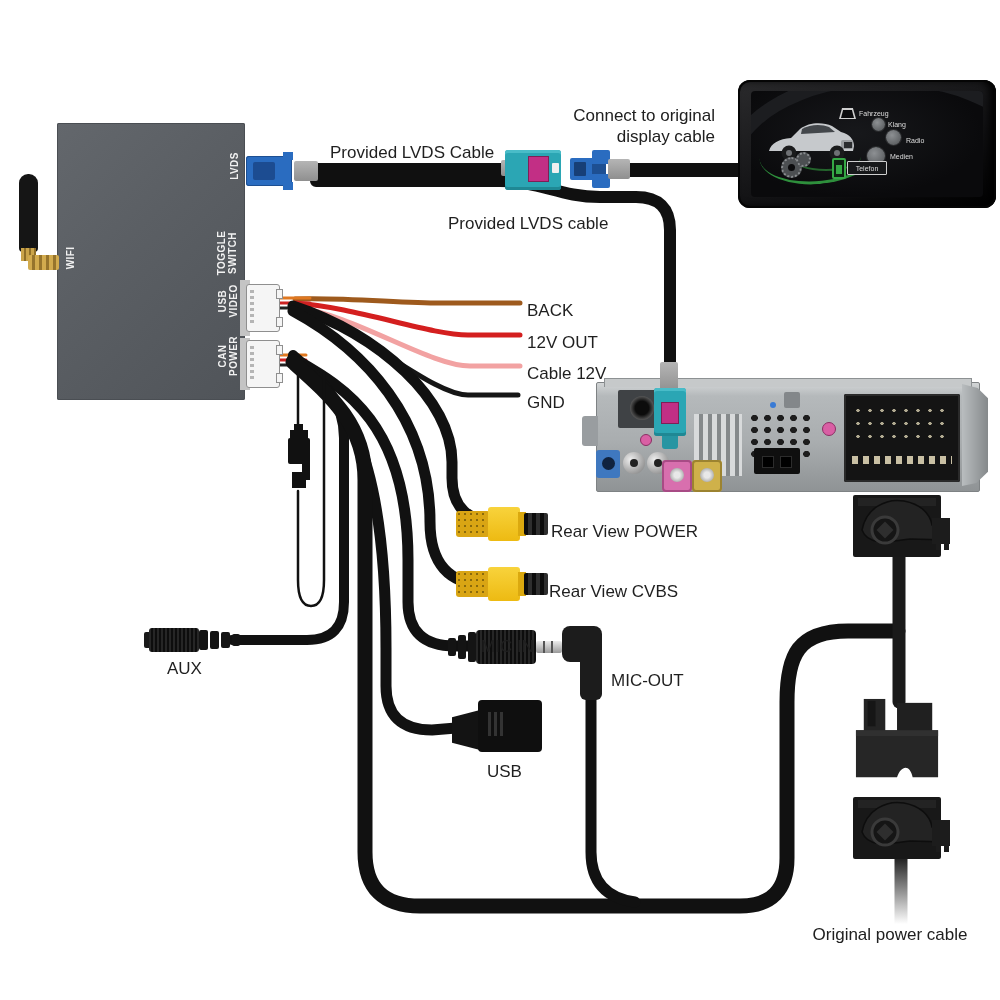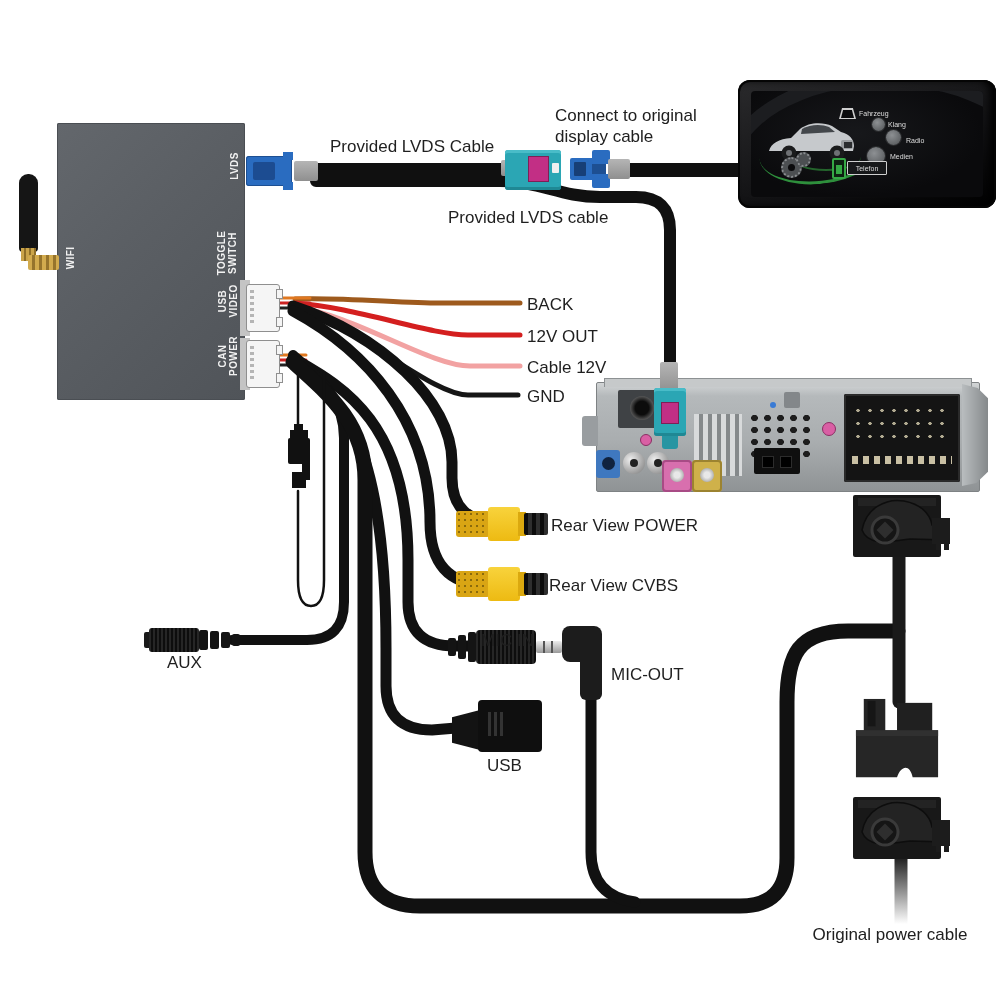--- a/index.html
+++ b/index.html
@@ -1,19 +1,19 @@
 <!DOCTYPE html>
 <html><head>
 <meta charset="utf-8">
 <style>
   html,body{margin:0;padding:0;background:#fff;}
   .stage{position:relative;width:1000px;height:1000px;background:#fff;overflow:hidden;
          font-family:"Liberation Sans",sans-serif;color:#202020;}
   .abs{position:absolute;}
-  .lbl{position:absolute;font-size:17px;color:#1f1f1f;white-space:nowrap;}
+  .lbl{position:absolute;font-size:17px;color:#1f1f1f;white-space:nowrap;margin-top:6px;}
   .vlabel{position:absolute;display:flex;align-items:center;justify-content:center;
           transform:rotate(-90deg);color:#f1f1f1;font-size:10px;font-weight:700;
           line-height:11px;text-align:center;letter-spacing:.4px;}
   
   .ibox{left:57px;top:123px;width:188px;height:277px;border-radius:2px;
         background:linear-gradient(135deg,#63676c 0%,#5b5f64 40%,#505459 100%);
         box-shadow:inset 0 0 0 1px #4a4e53;}
   .ant-rod{left:19px;top:174px;width:19px;height:78px;background:#151515;border-radius:9px 9px 4px 4px;}
   .ant-knurl{left:21px;top:248px;width:15px;height:13px;background:repeating-linear-gradient(90deg,#caa44a 0 3px,#8f6f28 3px 5px);}
   .ant-gold{left:28px;top:255px;width:31px;height:15px;background:repeating-linear-gradient(90deg,#d2ab4e 0 4px,#96742c 4px 7px);border-radius:2px;}
@@ -307,21 +307,21 @@
     <rect x="14" y="2" width="8" height="26" fill="#161616"></rect>
     <rect x="44" y="4" width="36" height="32" fill="#202020"></rect>
     <path d="M2,32 L86,32 L86,80 L60,80 C57,66 48,68 44,80 L2,80 Z" fill="#262626"></path>
     <rect x="2" y="32" width="84" height="6" fill="#303030"></rect>
   </svg>
   <svg class="abs" style="left:852px;top:796px" width="100" height="66">
     <use href="#qlock"></use>
     </svg>
 
   <div class="lbl" style="left:330px;top:137px">Provided LVDS Cable</div>
-  <div class="abs" style="left:555px;top:105px;width:160px;text-align:left;font-size:17px;line-height:21px">
+  <div class="abs" style="left:555px;top:105px;width:160px;text-align:right;font-size:17px;line-height:21px">
     <div>Connect to original</div>
     <div>display cable</div>
   </div>
   <div class="lbl" style="left:448px;top:208px">Provided LVDS cable</div>
 
   <div class="lbl" style="left:527px;top:295px">BACK</div>
   <div class="lbl" style="left:527px;top:327px">12V OUT</div>
   <div class="lbl" style="left:527px;top:358px">Cable 12V</div>
   <div class="lbl" style="left:527px;top:387px">GND</div>
 

